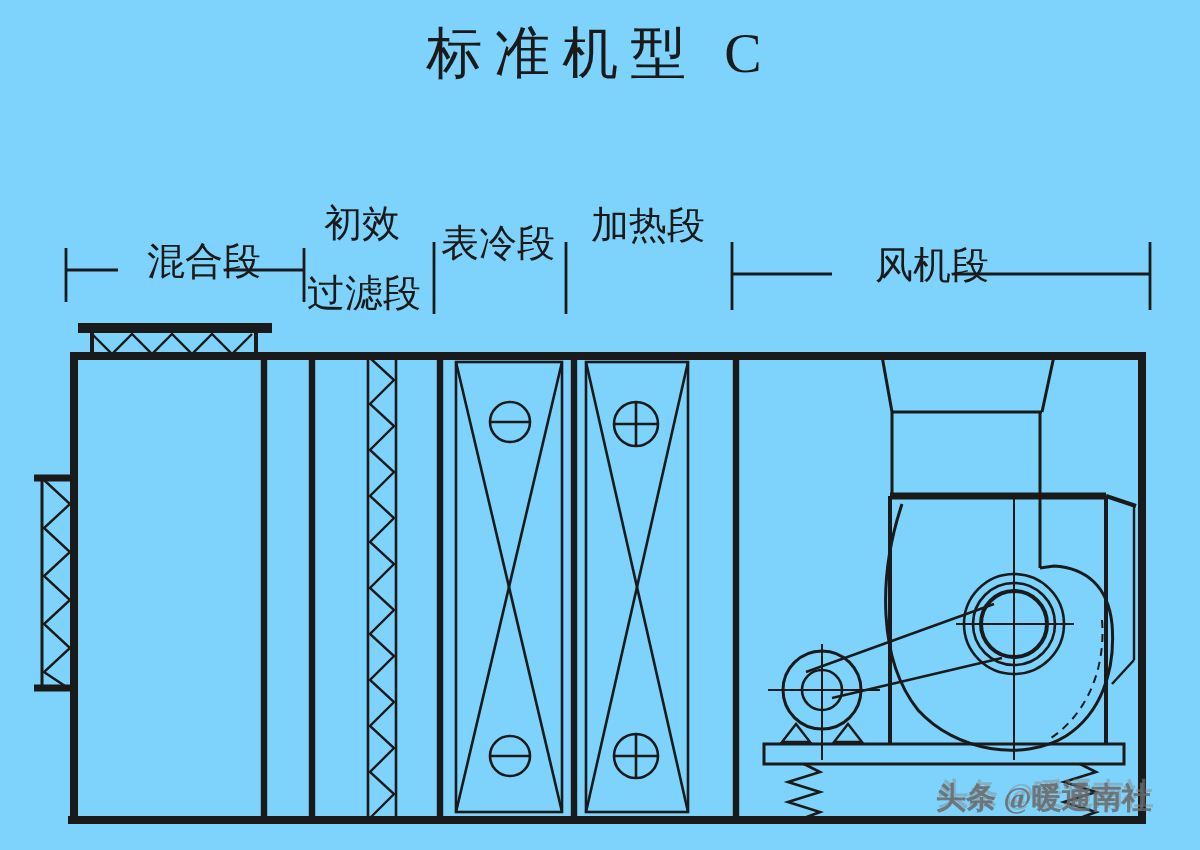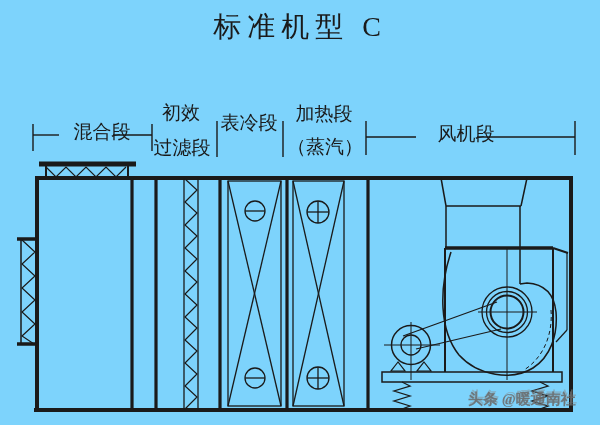--- a/index.html
+++ b/index.html
@@ -30,21 +30,20 @@
 
 <div id="stage">
 
   <div class="title">标准机型 C</div>
 
   <div class="seclabel" style="left:102px;top:123px">混合段</div>
   <div class="seclabel" style="left:181px;top:104px">初效</div>
   <div class="seclabel" style="left:182px;top:139px">过滤段</div>
   <div class="seclabel" style="left:249px;top:114px">表冷段</div>
   <div class="seclabel" style="left:324px;top:105px">加热段</div>
-  <div class="seclabel" style="left:325px;top:138px">（蒸汽）</div>
   <div class="seclabel" style="left:466px;top:125px">风机段</div>
 
   <svg id="drawing" viewBox="0 0 600 425">
 
     <g class="ln" stroke-width="1.4">
       <line x1="33" y1="124" x2="33" y2="151"></line>
       <line x1="33" y1="135" x2="59" y2="135"></line>
       <line x1="113" y1="135" x2="152" y2="135"></line>
       <line x1="152" y1="124" x2="152" y2="151"></line>
       <line x1="217" y1="121" x2="217" y2="157"></line>

